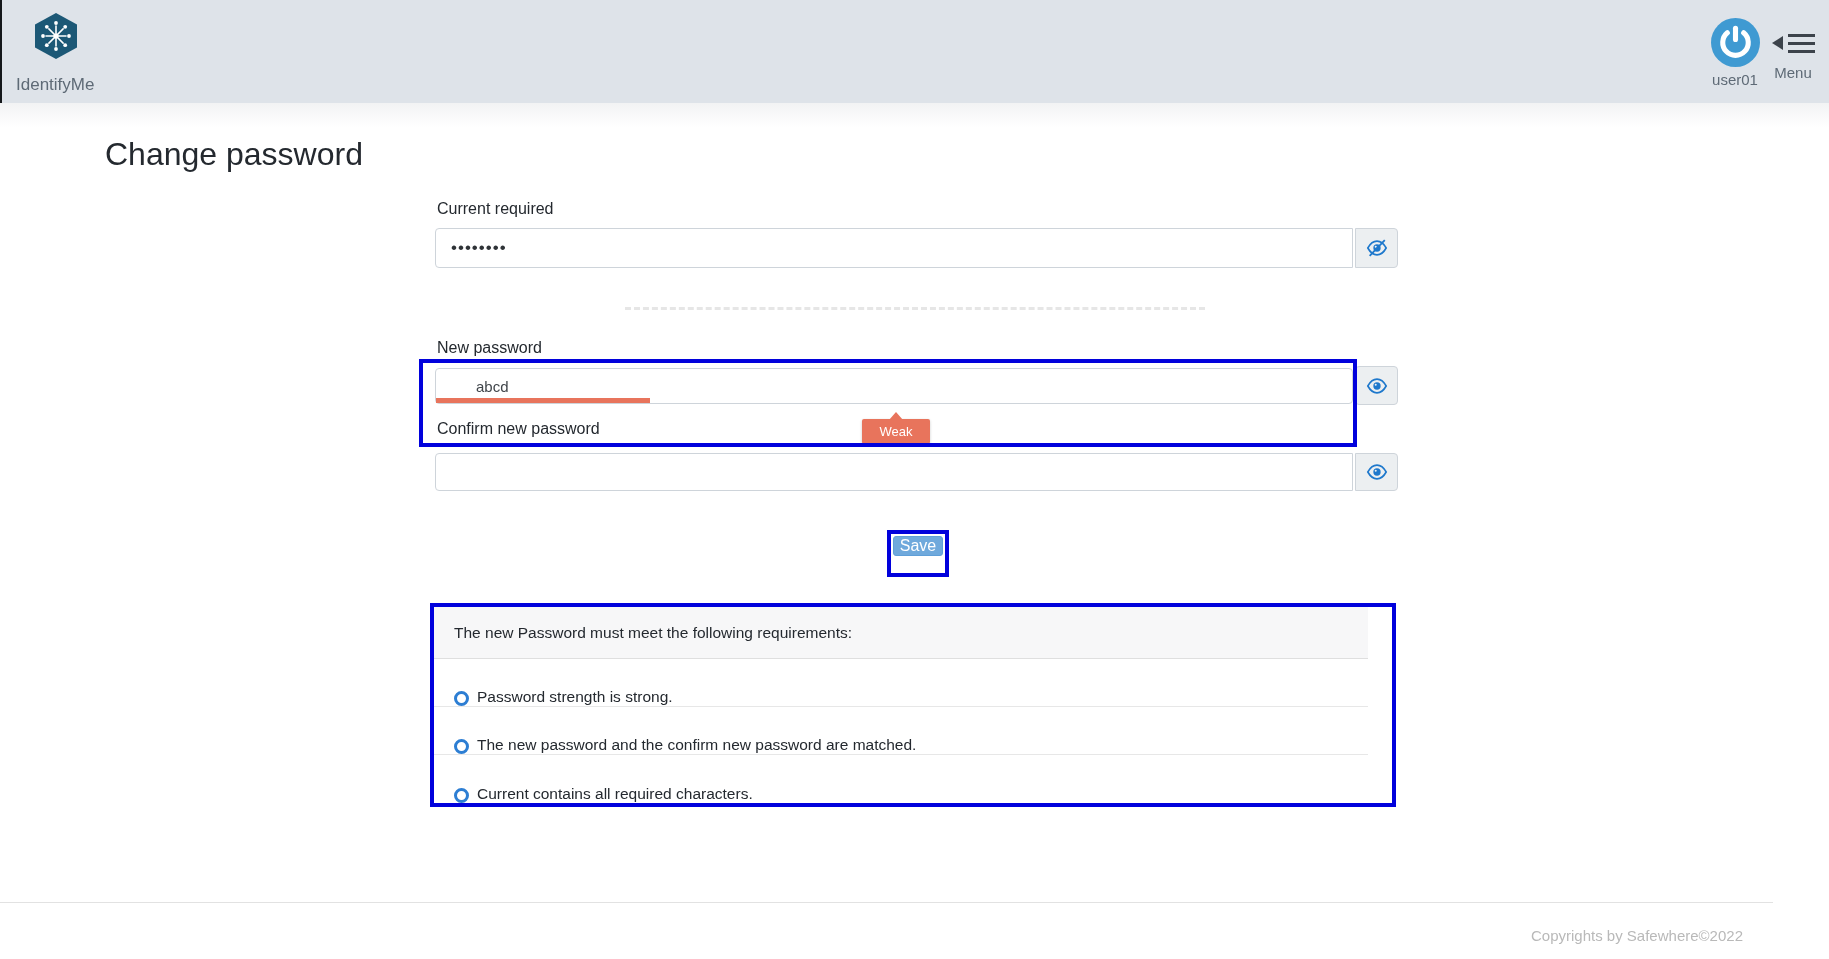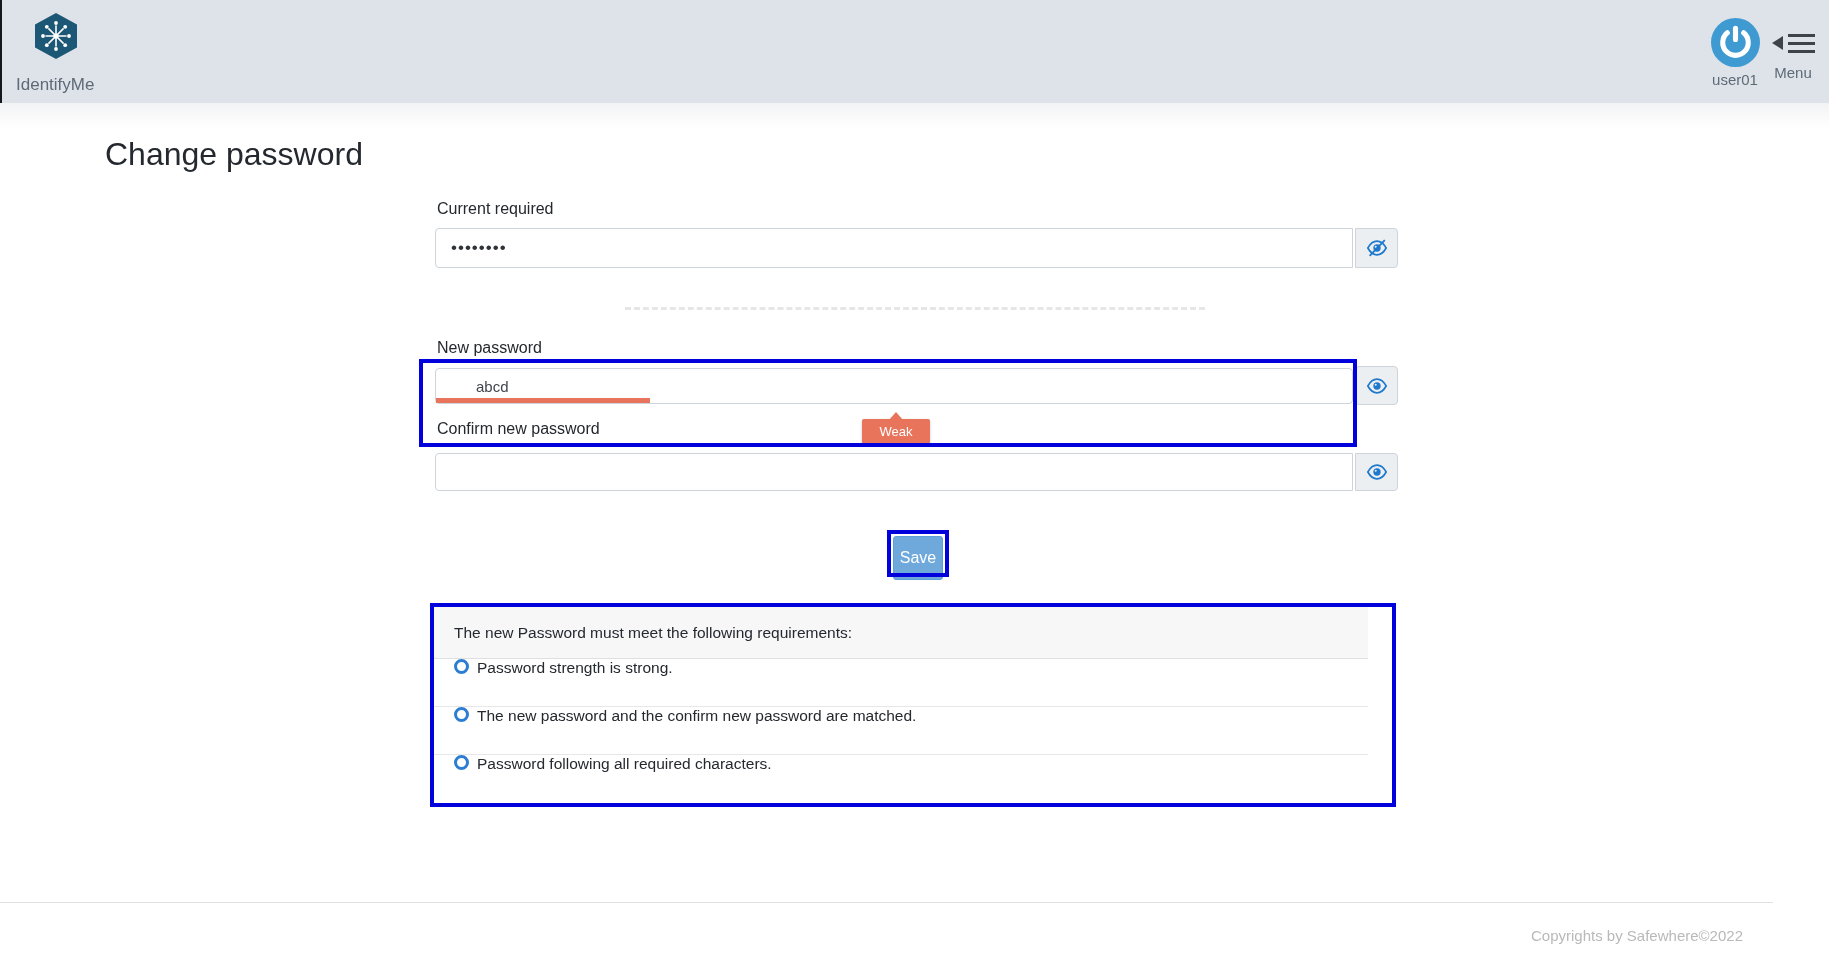--- a/index.html
+++ b/index.html
@@ -56,29 +56,29 @@
 
   .strength-bar { position:absolute; left:436px; top:398px; width:214px; height:5px; background:#e8745c; }
 
   .strength-tooltip { position:absolute; left:862px; top:419px; width:68px; height:25px; background:#e8745c;
                       border-radius:2px; color:#fff; font-size:13px; display:flex; align-items:center;
                       justify-content:center; box-shadow:0 1px 3px rgba(0,0,0,.2); }
   .strength-tooltip .arrow { position:absolute; top:-7px; left:50%; margin-left:-7px; width:0; height:0;
                       border-left:7px solid transparent; border-right:7px solid transparent;
                       border-bottom:8px solid #e8745c; }
 
-  .save-btn { position:absolute; left:893px; top:536px; width:50px; height:44px; background:#6fa9dc;
+  .save-btn { position:absolute; left:893px; top:536px; width:50px; height:20px; background:#6fa9dc;
               border:1px solid #5f9fd8; border-radius:3px; color:#fff; font-size:16px; cursor:pointer;
               font-family:"Liberation Sans", sans-serif; }
 
   
   .req-panel { position:absolute; left:434px; top:607px; width:934px; height:196px; background:#000000; }
   .req-header { height:52px; background:#f7f7f8; border-bottom:1px solid #dfdfdf; display:flex;
                 align-items:center; padding-left:20px; font-size:15.5px; color:#24292f; }
-  .req-row { height:48px; display:flex; align-items:flex-start; padding-left:20px; border-bottom:1px solid #e7e7e7;
+  .req-row { height:48px; display:flex; align-items:flex-end; padding-left:20px; border-bottom:1px solid #e7e7e7;
              font-size:15.5px; color:#24292f; background:#fff; }
   .req-row:last-child { border-bottom:none; }
   .ring-icon { width:15px; height:15px; border:3px solid #2d7ed3; border-radius:50%; margin-right:8px; flex:0 0 auto; }
 
   
   .app-footer { position:absolute; left:0; top:902px; width:1773px; height:57px; background:#fff;
                 border-top:1px solid #e2e2e2; }
   .copyright { position:absolute; right:30px; top:24px; font-size:15px; color:#b9b9b9; }
 </style>
 </head>
@@ -188,21 +188,21 @@
     <div class="req-row">
       <span class="ring-icon"></span>
       <span>Password strength is strong.</span>
     </div>
     <div class="req-row">
       <span class="ring-icon"></span>
       <span>The new password and the confirm new password are matched.</span>
     </div>
     <div class="req-row">
       <span class="ring-icon"></span>
-      <span>Password following all required characters.</span>
+      <span>Current contains all required characters.</span>
     </div>
   </div>
 
   <div class="annotation anno-newpw"></div>
   <div class="annotation anno-save"></div>
   <div class="annotation anno-req"></div>
 
   <footer class="app-footer">
     <div class="copyright">Copyrights by Safewhere©2022</div>
   </footer>

